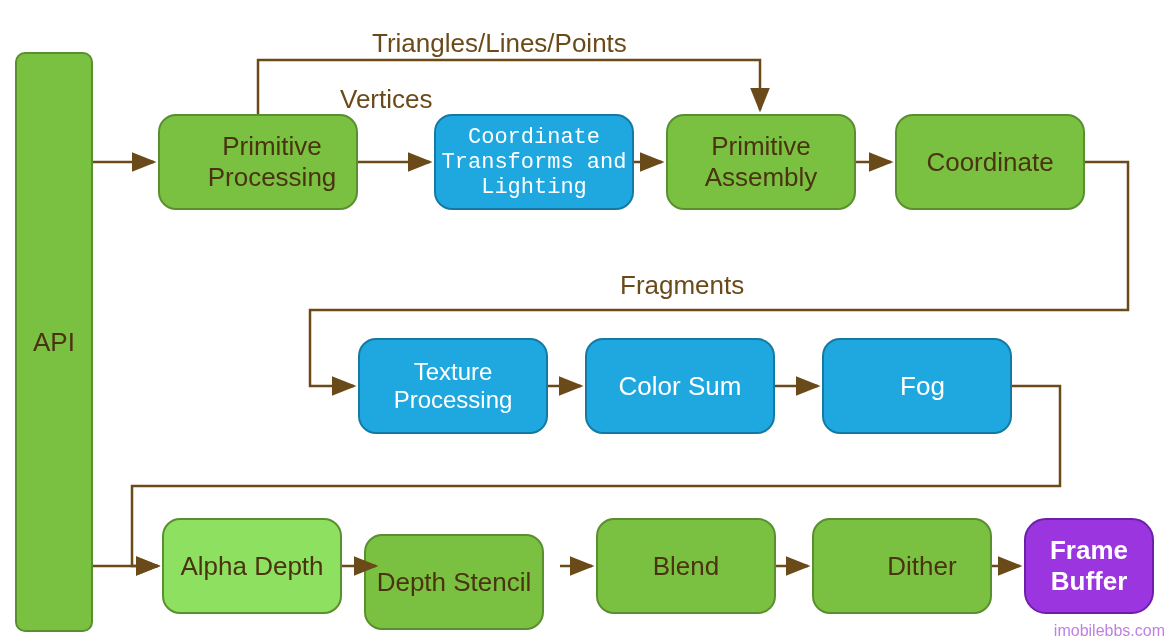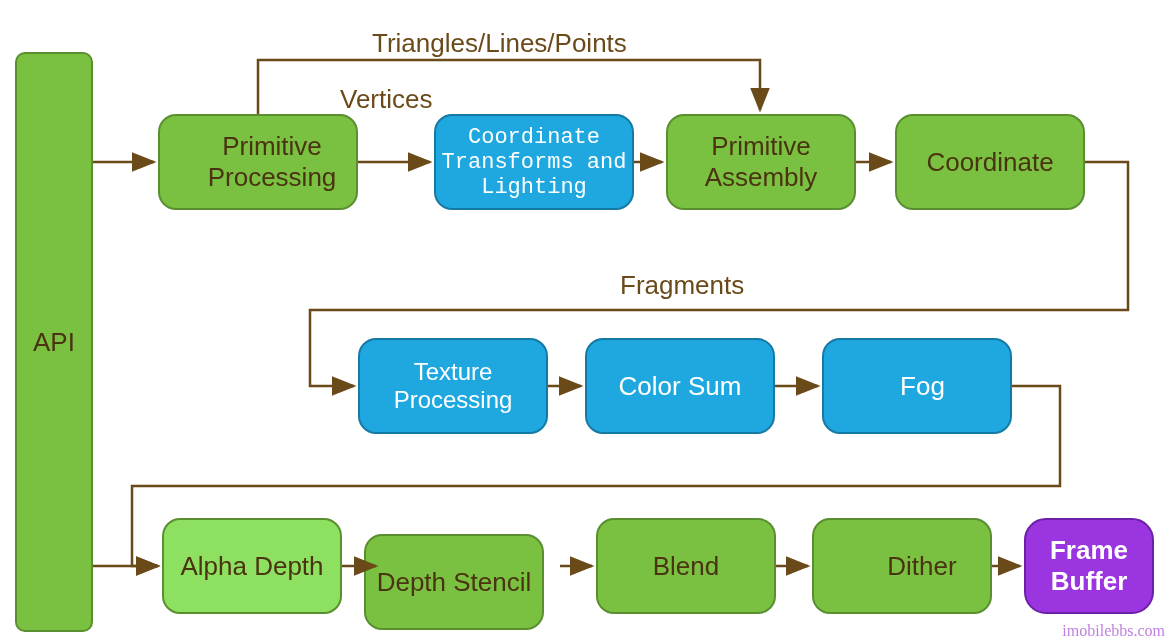--- a/index.html
+++ b/index.html
@@ -53,21 +53,21 @@
   .bold {
     font-weight: normal;
     text-align: right;
   }
   .watermark {
     position: absolute;
     right: 6px;
     bottom: 2px;
     color: #c080e0;
     font-size: 16px;
-    font-family: Liberation Serif, serif;
+    font-family: Liberation Sans, sans-serif;
     margin-left: 16px;
   }
   svg.arrows {
     position: absolute;
     top: 0;
     left: 0;
     width: 1171px;
     height: 642px;
     pointer-events: none;
   }

